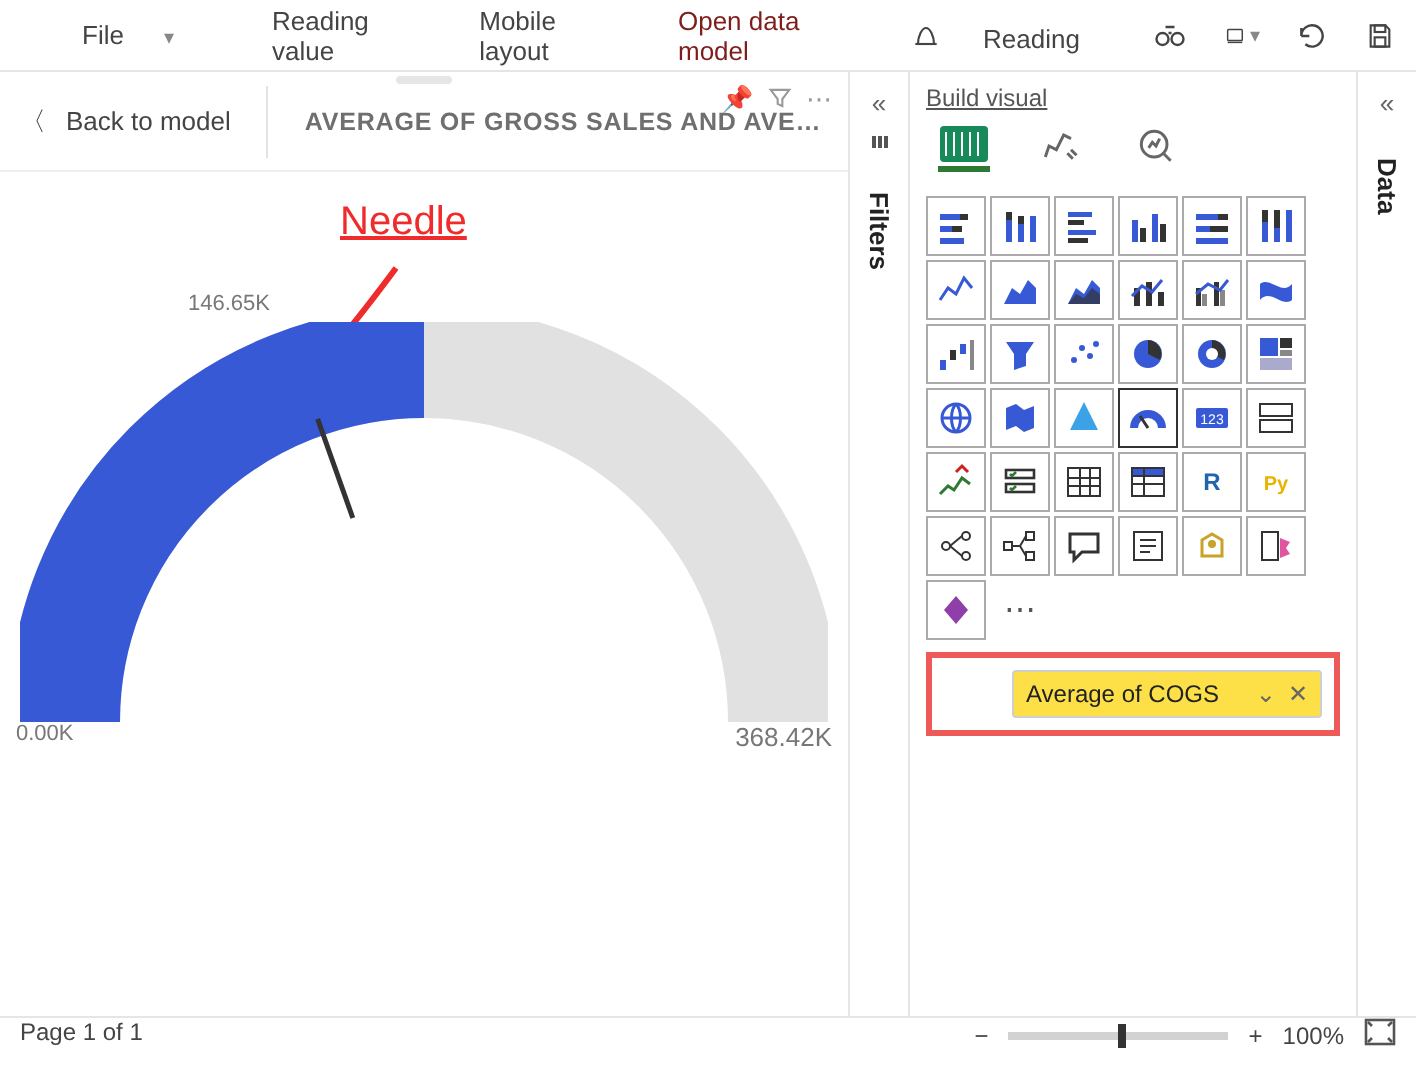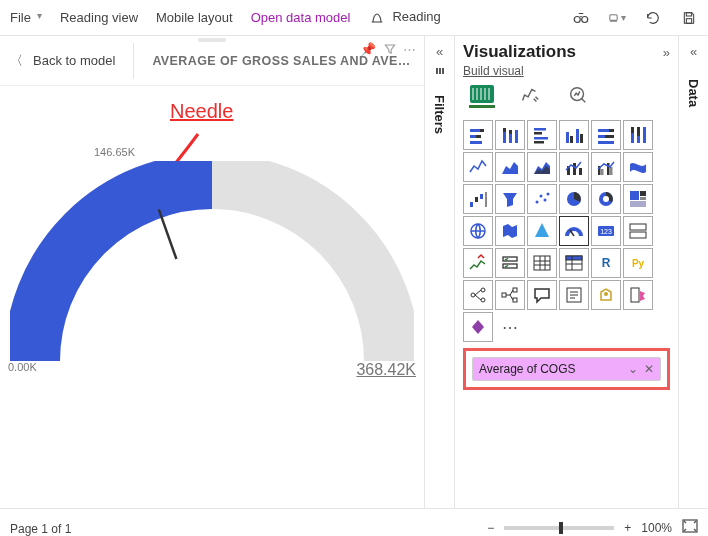--- a/index.html
+++ b/index.html
@@ -1,81 +1,81 @@
 <!DOCTYPE html>
 <html><head>
 <meta charset="utf-8">
 <style>
   * { box-sizing: border-box; margin: 0; padding: 0; }
   body { font-family: "Segoe UI", Arial, sans-serif; font-size: 13px; color: #222; background: #fff; width: 708px; height: 536px; overflow: hidden; position: relative; }
   
   .toolbar { height: 36px; display: flex; align-items: center; padding: 0 10px; gap: 18px; border-bottom: 1px solid #e5e5e5; }
-  .toolbar .tbtn { display: inline-flex; align-items: flex-start; gap: 6px; color: #444; cursor: pointer; }
-  .toolbar .tbtn.disabled { color: #a21caf; cursor: default; }
+  .toolbar .tbtn { display: inline-flex; align-items: flex-end; gap: 20px; color: #444; cursor: pointer; margin-left: 31px; }
+  .toolbar .tbtn.disabled { color: #7f1d1d; cursor: default; }
   .toolbar .ticon { width: 18px; height: 18px; display: inline-flex; align-items: center; justify-content: center; color: #444; }
   .toolbar .spacer { flex: 1; }
   .caret { font-size: 10px; color: #888; }
   
   .main { position: absolute; top: 36px; left: 0; right: 0; bottom: 28px; display: flex; }
   .canvas-wrap { flex: 1; position: relative; }
   .canvas-header { height: 50px; display: flex; align-items: center; padding: 0 10px; border-bottom: 1px solid #eee; position: relative; }
   .back { display: flex; align-items: center; gap: 10px; color: #444; cursor: pointer; }
   .divider { width: 1px; height: 36px; background: #e3e3e3; margin: 0 18px; }
   .chart-title { font-size: 12.5px; letter-spacing: 0.4px; color: #6f6f6f; font-weight: 600; white-space: nowrap; overflow: hidden; text-overflow: ellipsis; flex: 1; }
   .hdr-icons { position: absolute; right: 8px; top: 6px; display: flex; gap: 6px; color: #999; }
   .hdr-icons span { cursor: pointer; font-size: 13px; }
   .grip { position: absolute; left: 50%; top: 2px; transform: translateX(-50%); width: 28px; height: 4px; border-radius: 2px; background: #e6e6e6; }
   .canvas { position: relative; height: calc(100% - 50px); }
   .needle-label { position: absolute; left: 170px; top: 14px; color: #ef2b2b; font-size: 20px; text-decoration: underline; }
   .needle-arrow { position: absolute; left: 150px; top: 46px; }
   .gauge { position: absolute; left: 50%; top: 75px; transform: translateX(-50%); }
   .gauge-value { position: absolute; left: 50%; top: 285px; transform: translateX(-50%); font-size: 42px; font-weight: 300; letter-spacing: 0; }
   .gauge-marker { position: absolute; top: 60px; left: 94px; font-size: 11px; color: #777; }
   .gauge-min { position: absolute; top: 275px; left: 8px; font-size: 11px; color: #777; }
-  .gauge-max { position: absolute; top: 275px; right: 8px; font-size: 16px; color: #777; text-decoration: underline; }
+  .gauge-max { position: absolute; top: 275px; right: 8px; font-size: 13px; color: #777; }
   
   .filters-pane { width: 30px; border-left: 1px solid #e5e5e5; display: flex; flex-direction: column; align-items: center; padding-top: 8px; gap: 6px; }
   .collapse-arrow { font-size: 13px; color: #666; cursor: pointer; }
   .vertical-label { writing-mode: vertical-rl; font-size: 13px; font-weight: 600; color: #222; margin-top: 10px; }
   .filters-ico { font-size: 11px; color: #666; }
   
   .viz-pane { width: 224px; border-left: 1px solid #e5e5e5; display: flex; flex-direction: column; padding: 6px 8px 8px 8px; }
   .viz-title-row { display: flex; align-items: center; justify-content: space-between; margin-bottom: 2px; }
   .viz-title { font-size: 17px; font-weight: 600; }
   .build-label { font-size: 12px; color: #555; margin-bottom: 2px; text-decoration: underline; }
   .tab-row { display: flex; gap: 22px; padding: 2px 6px 6px; }
   .tab-ico { width: 26px; height: 26px; display: flex; align-items: center; justify-content: center; }
   .tab-ico.selected { border-bottom: 3px solid #2e7a32; }
   .viz-grid { display: grid; grid-template-columns: repeat(6, 30px); grid-auto-rows: 30px; gap: 2px; margin-top: 6px; }
   .viz-item { border: 1px solid #aaa; background: #fff; display: flex; align-items: center; justify-content: center; cursor: pointer; position: relative; }
   .viz-item.big-border { border: 1px solid #888; }
   .field-well { margin-top: 10px; }
   .well-box { border: 1px dashed #b6b6b6; padding: 7px 9px; color: #666; font-size: 12px; border-radius: 2px; }
   .highlight-box { border: 3px solid #ed5a57; padding: 6px 6px; margin-top: 6px; }
   .section-label { font-size: 12px; color: #444; margin-bottom: 4px; }
-  .pill { border: 1px solid #cfcfcf; background: #f0abfc; border-radius: 2px; padding: 4px 6px; display: flex; align-items: center; justify-content: space-between; font-size: 12px; }
+  .pill { border: 1px solid #cfcfcf; background: #fde047; border-radius: 2px; padding: 4px 6px; display: flex; align-items: center; justify-content: space-between; font-size: 12px; margin-left: 34px; }
   .pill .pill-actions { display: flex; gap: 6px; color: #666; }
   
   .data-pane { width: 30px; border-left: 1px solid #e5e5e5; display: flex; flex-direction: column; align-items: center; padding-top: 8px; gap: 10px; }
   
-  .statusbar { position: absolute; left: 0; right: 0; bottom: 0; height: 28px; border-top: 1px solid #e5e5e5; display: flex; align-items: flex-end; justify-content: space-between; padding: 0 10px; font-size: 12px; color: #444; }
+  .statusbar { position: absolute; left: 0; right: 0; bottom: 0; height: 28px; border-top: 1px solid #e5e5e5; display: flex; align-items: flex-start; justify-content: space-between; padding: 0 10px; font-size: 12px; color: #444; }
   .zoom-group { display: flex; align-items: center; gap: 10px; }
   .slider { position: relative; width: 110px; height: 4px; background: #d2d2d2; }
   .slider .thumb { position: absolute; top: -4px; width: 4px; height: 12px; background: #333; }
 </style>
 </head>
 <body>
 
 <div class="toolbar">
   <div class="tbtn">
     <span>File</span>
     <span class="caret">▾</span>
   </div>
   <div class="tbtn">
-    <span>Reading view</span>
+    <span>Reading value</span>
   </div>
   <div class="tbtn">
     <span>Mobile layout</span>
   </div>
   <div class="tbtn disabled">
     <span>Open data model</span>
   </div>
   <div class="tbtn">
     <span class="ticon">
       <svg viewBox="0 0 24 24" width="16" height="16" stroke="#444" stroke-width="1.6" fill="none">
@@ -165,24 +165,20 @@
       <svg viewBox="0 0 24 24" width="12" height="12" stroke="#555" fill="none" stroke-width="2">
           <rect x="5" y="7" width="2" height="10"></rect>
           <rect x="11" y="7" width="2" height="10"></rect>
           <rect x="17" y="7" width="2" height="10"></rect>
         </svg>
     </span>
     <span class="vertical-label">Filters</span>
   </div>
 
   <div class="viz-pane">
-    <div class="viz-title-row">
-      <span class="viz-title">Visualizations</span>
-      <span class="collapse-arrow">»</span>
-    </div>
     <div class="build-label">Build visual</div>
     <div class="tab-row">
       <span class="tab-ico selected">
         <svg width="24" height="18" viewBox="0 0 24 18">
             <rect x="0" y="0" width="24" height="18" fill="#178a5a" rx="2"></rect>
             <g stroke="#fff" stroke-width="1">
               <line x1="3" y1="3" x2="3" y2="15"></line>
               <line x1="7" y1="3" x2="7" y2="15"></line>
               <line x1="11" y1="3" x2="11" y2="15"></line>
               <line x1="15" y1="3" x2="15" y2="15"></line>

